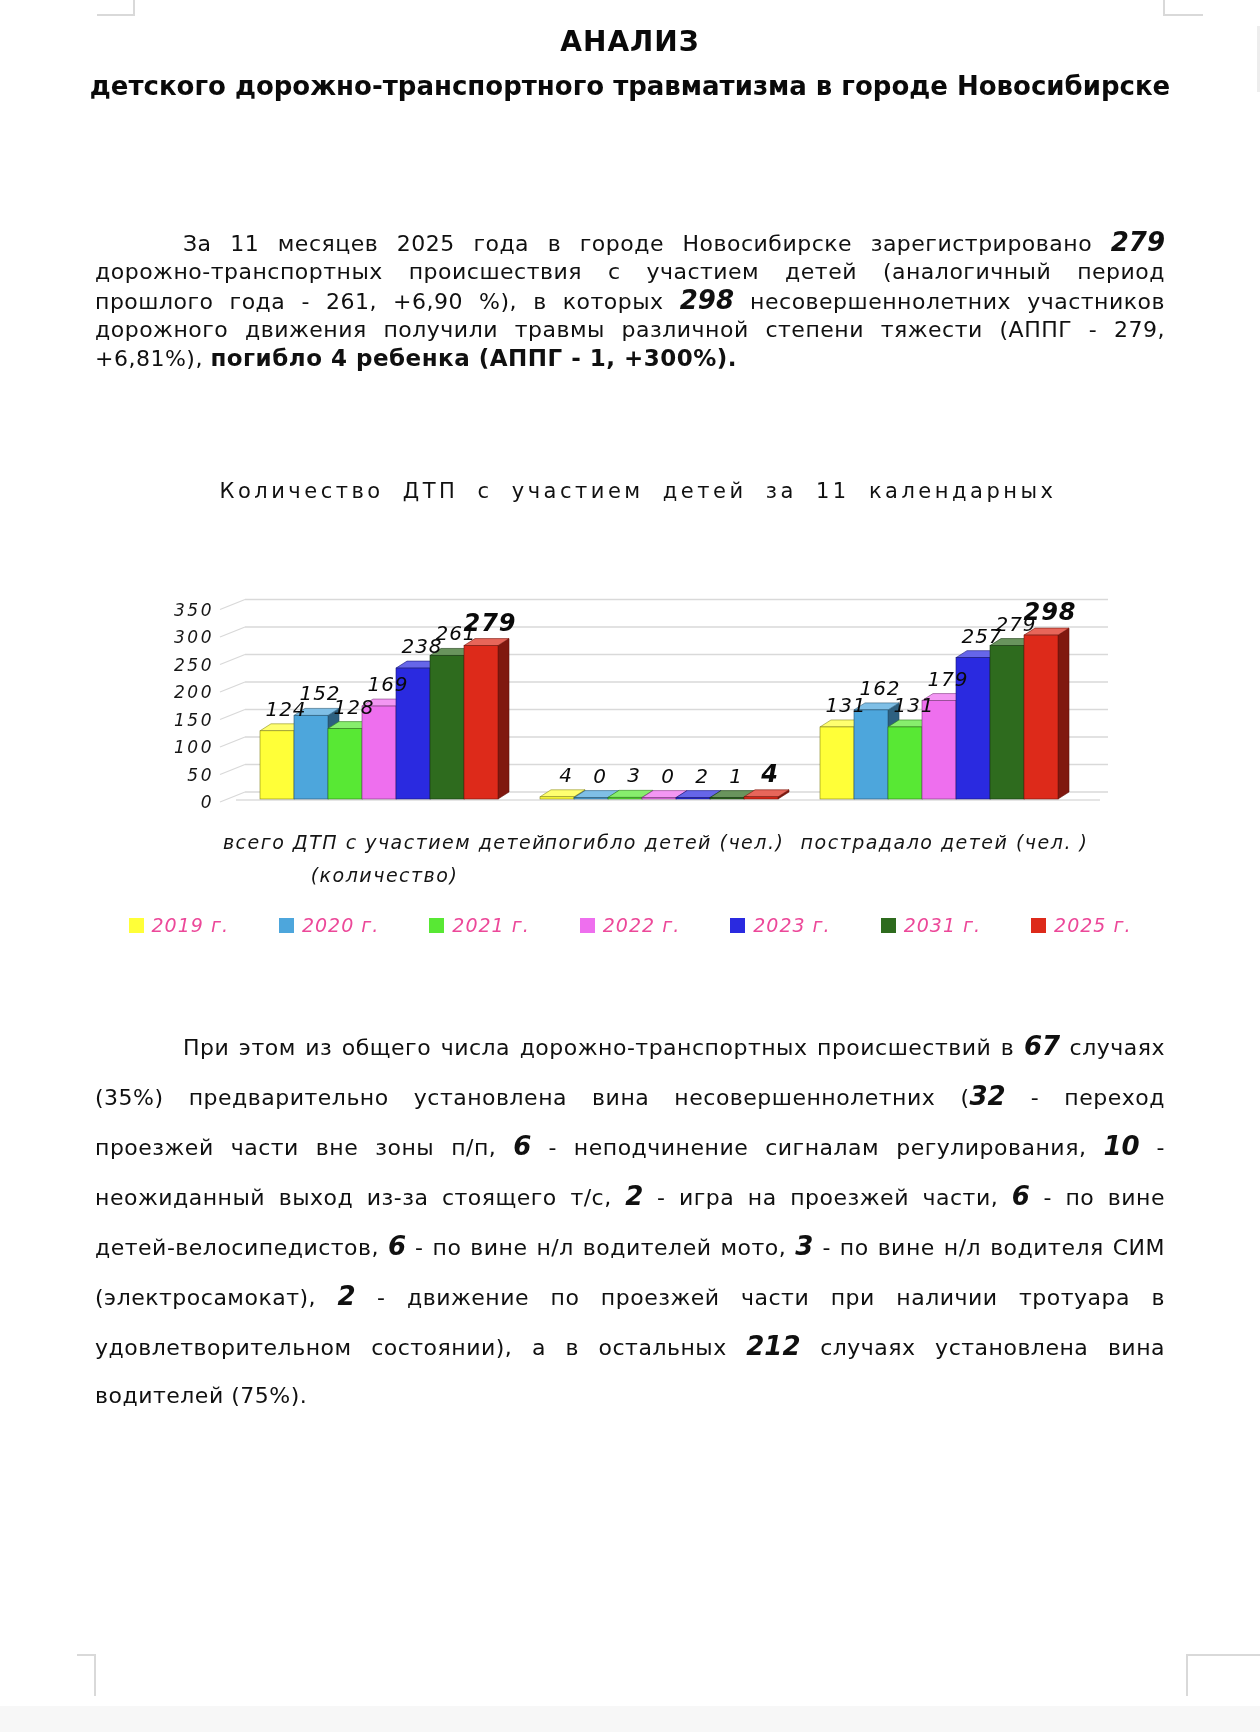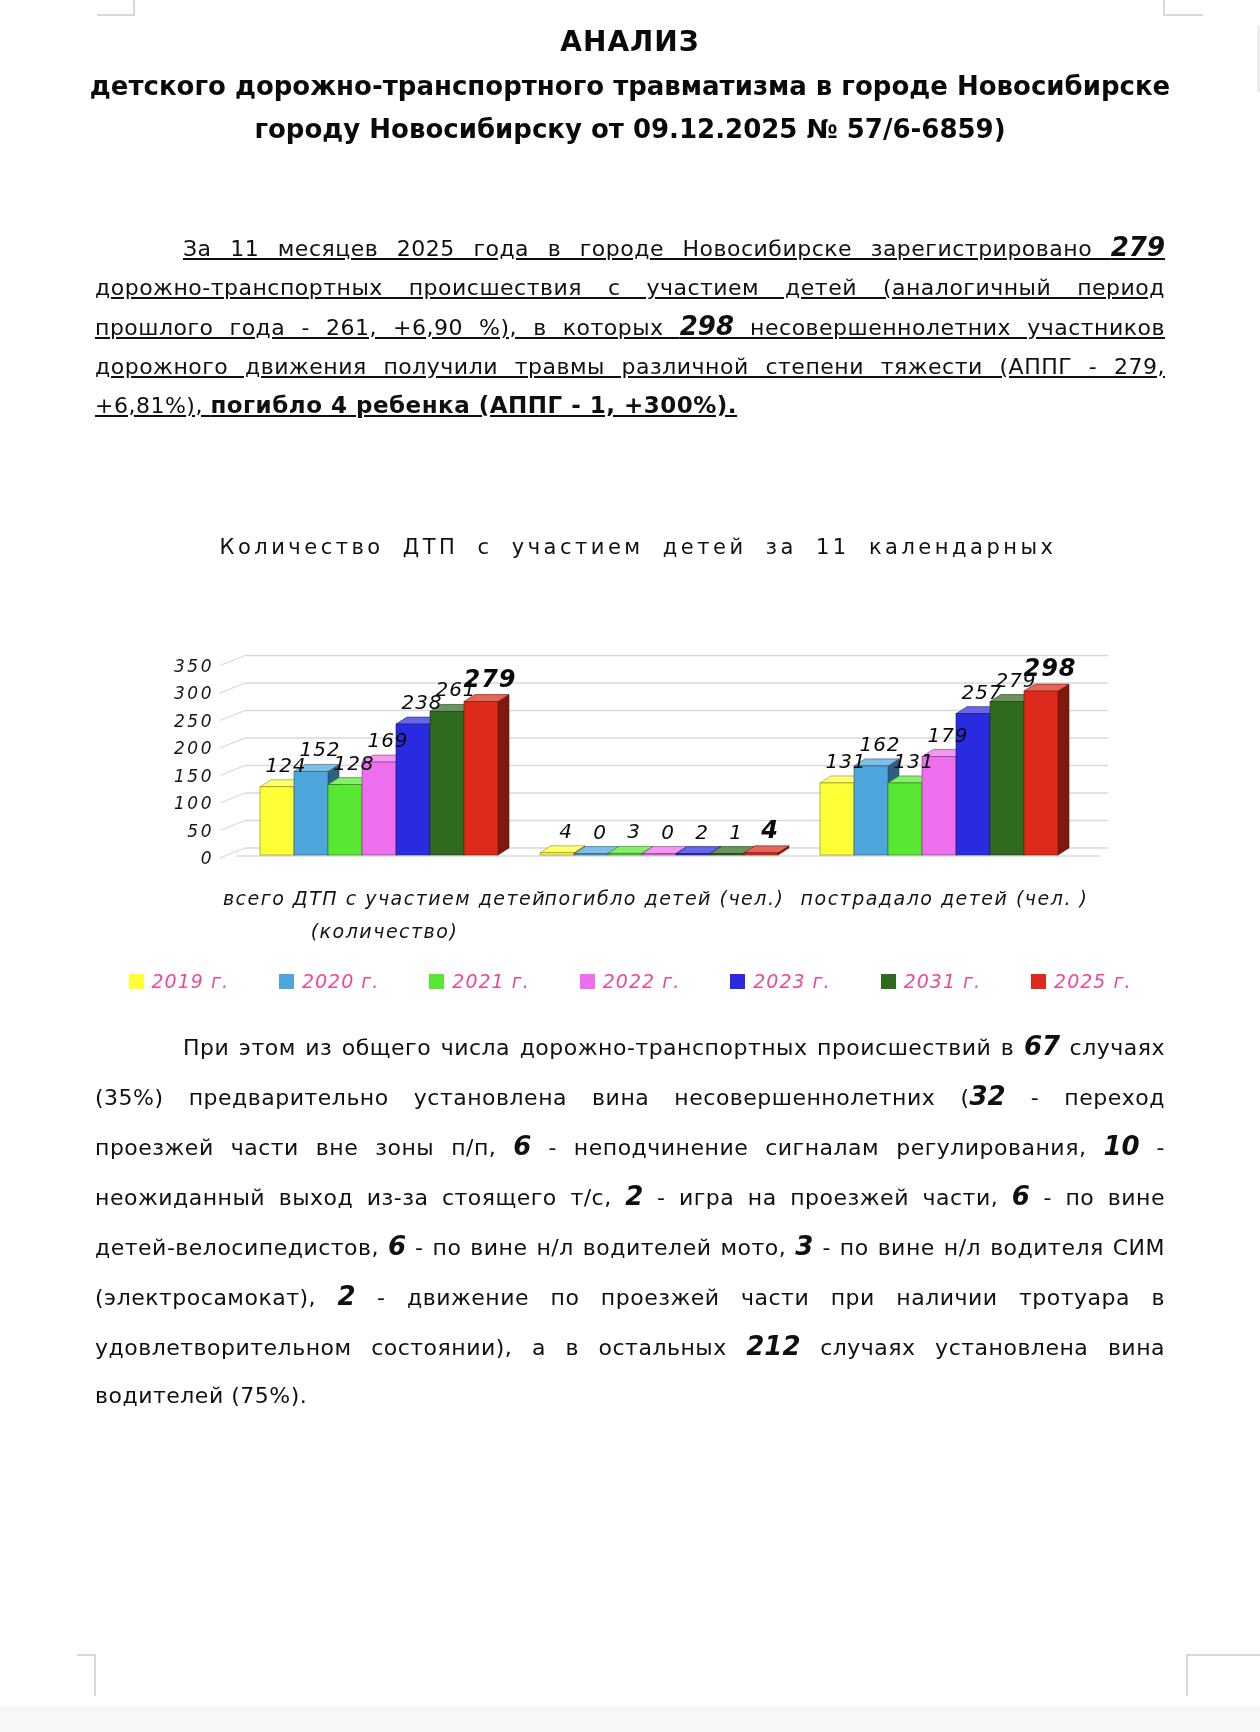--- a/index.html
+++ b/index.html
@@ -15,26 +15,26 @@
   .c-br { left:1186px;top:1654px;  width:74px; height:42px; border-top-width:2px;    border-left-width:2px; }
   .edge-r { position:absolute; right:0; top:26px; width:3px; height:66px; background:#ededed; }
   .bottom-strip { position:absolute; left:0; top:1706px; width:100%; height:26px; background:#f7f7f7; }
 
   .titleblock { position:absolute; left:60px; top:20px; width:1140px; text-align:center;
                 font-weight:bold; font-size:26px; line-height:43px; color:#0a0a0a; }
   .titleblock .t0 { font-size:28px; letter-spacing:1px; margin-bottom:2px; }
 
   .para { position:absolute; left:95px; width:1070px; text-align:justify; font-size:22px;
           letter-spacing:0.5px; color:#101010; }
-  .p1 { top:228px;  line-height:39px; text-indent:88px;text-decoration:underline; }
+  .p1 { top:228px;  line-height:28px; text-indent:88px; }
   .p2 { top:1022px; line-height:48px; text-indent:88px; }
   .hnum    { font-weight:bold; font-style:italic; font-size:26px; letter-spacing:0; }
   .bphrase { font-weight:bold; font-size:23px; }
 
-  .chart { position:absolute; left:0; top:520px; width:1260px; height:520px;padding-left:16px; }
+  .chart { position:absolute; left:0; top:464px; width:1260px; height:520px;padding-left:16px; }
   .chart-title { text-align:center; font-size:21px; letter-spacing:3.5px; word-spacing:9px;
                  line-height:38px; color:#111; padding-top:8px; }
   #chart-svg { position:absolute; left:150px; top:88px; width:980px; height:280px; }
   .tick { font-size:17px; font-style:italic; letter-spacing:2.5px; fill:#161616; }
   .dlab { font-size:20px; font-style:italic; letter-spacing:1px; fill:#0a0a0a; }
   .dlab.big { font-size:24px; font-weight:bold; }
   #cat-labels { position:absolute; left:0; top:362px; width:1260px; height:76px; }
   .cat { position:absolute; font-size:19px; font-style:italic; letter-spacing:1.5px;
          text-align:center; line-height:33px; color:#141414; }
   .legend { position:absolute; left:0; top:450px; width:1260px; display:flex;
@@ -50,21 +50,20 @@
 
   <div class="corner c-tl"></div>
   <div class="corner c-tr"></div>
   <div class="corner c-bl"></div>
   <div class="corner c-br"></div>
   <div class="edge-r"></div>
 
   <header class="titleblock">
     <div class="t0">АНАЛИЗ</div>
     <div class="t1">детского дорожно-транспортного травматизма в городе Новосибирске</div>
-    <div class="t3">городу Новосибирску от 09.12.2025 № 57/6-6859)</div>
   </header>
 
   <p class="para p1"><span>За 11 месяцев 2025 года в городе Новосибирске зарегистрировано </span><span class="hnum">279</span><span> дорожно-транспортных происшествия с участием детей (аналогичный период прошлого года - 261, +6,90 %), в которых </span><span class="hnum">298</span><span> несовершеннолетних участников дорожного движения получили травмы различной степени тяжести (АППГ - 279, +6,81%), </span><span class="bphrase">погибло 4 ребенка (АППГ - 1, +300%).</span></p>
 
   <div class="chart">
     <div class="chart-title">
       <div>Количество ДТП с участием детей за 11 календарных</div>
     </div>
     <svg id="chart-svg" viewBox="0 0 980 280">
         <line x1="95" y1="240" x2="958" y2="240" stroke="#d9d9d9" stroke-width="1.3"></line>

